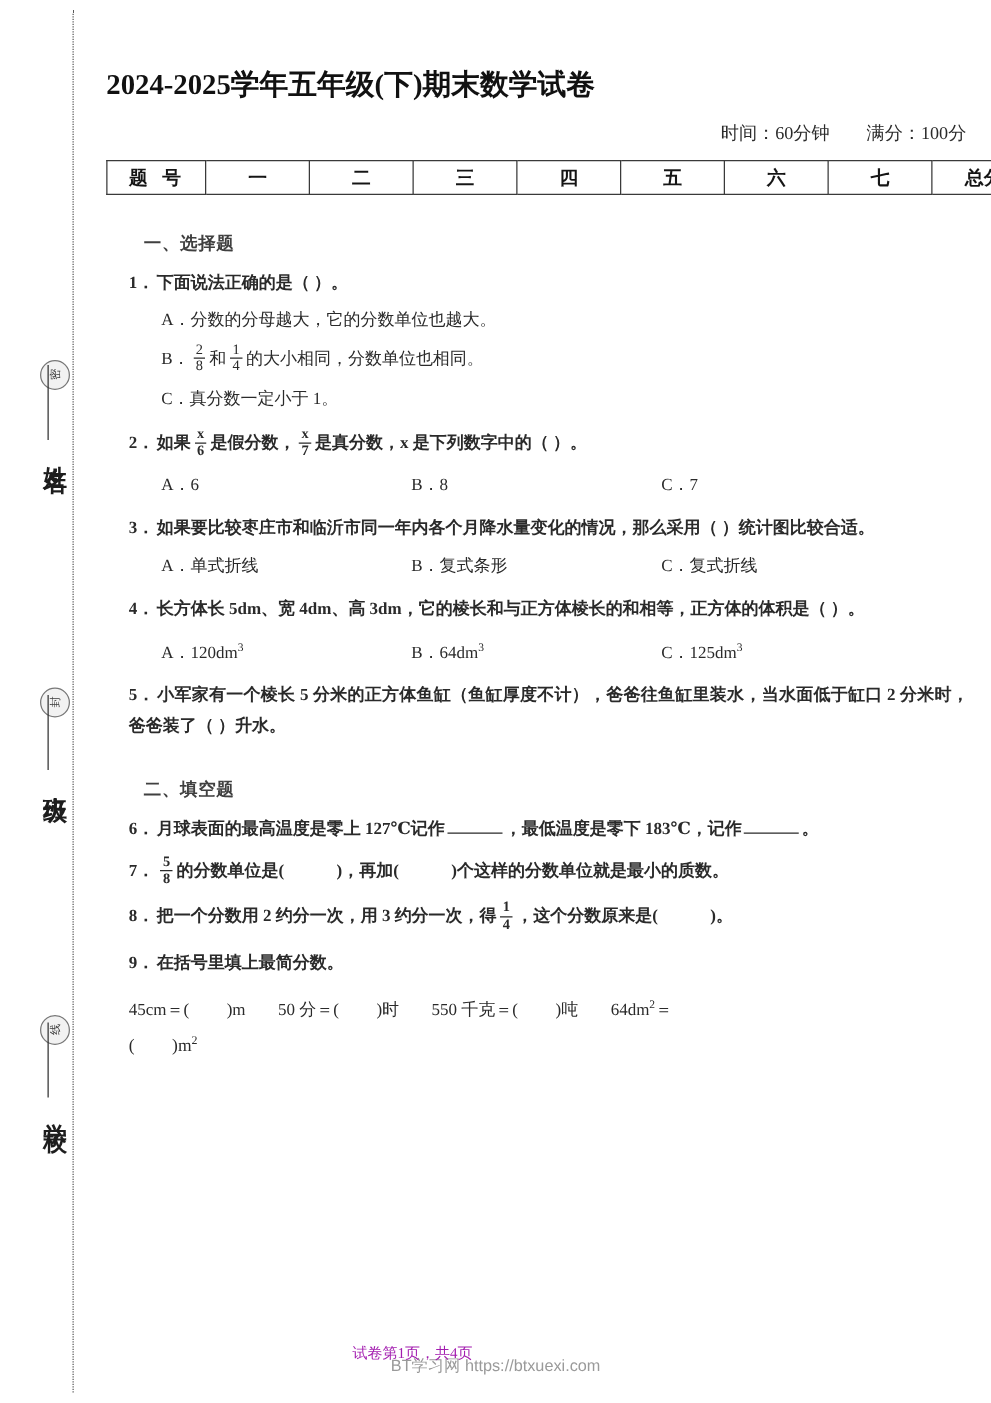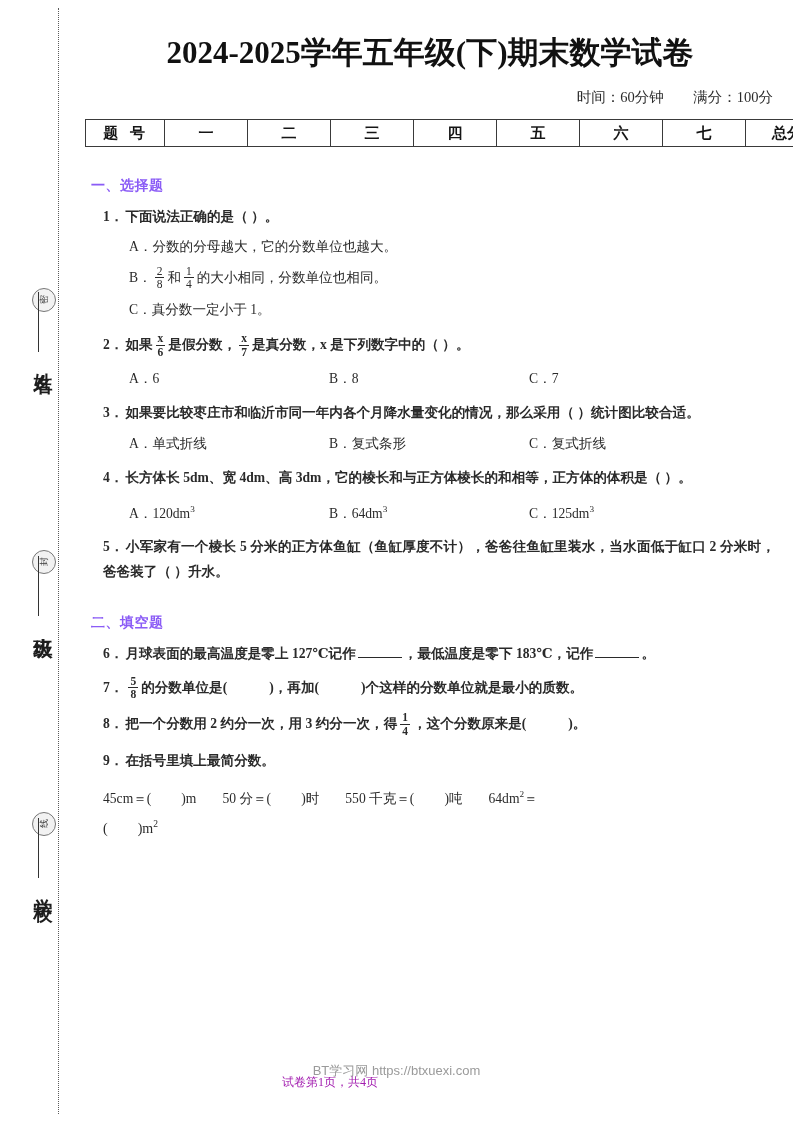--- a/index.html
+++ b/index.html
@@ -73,25 +73,24 @@
   #page-content {
     position: absolute;
     left: 85px;
     top: 0;
     width: 690px;
     height: 1122px;
   }
 
   #paper-title {
     margin: 0;
-    padding-top: 32px;
-    text-align: center;
+    padding-top: 52px;
     font-family: "Liberation Serif", "DejaVu Serif", serif;
     font-weight: bold;
-    font-size: 31px;
+    font-size: 23px;
     letter-spacing: 0px;
     color: #111;
     white-space: nowrap;
   }
 
   #exam-meta {
     margin-top: 14px;
     padding-right: 2px;
     text-align: right;
     font-size: 14.5px;
@@ -117,24 +116,24 @@
   }
   #score-table td.rowhead {
     width: 74px;
     letter-spacing: 4px;
     padding-left: 3px;
   }
   #score-table td.blank-cell { font-weight: normal; }
 
   
   .section-heading {
-    margin: 30px 0 4px 6px;
+    margin: 30px 0 4px 30px;
     font-size: 14px;
     font-weight: bold;
-    color: #8b5cf6;
+    color: #404040;
     letter-spacing: 0.5px;
   }
   .section-block { margin-left: 0; }
 
   .question {
     margin: 9px 0 0 18px;
     font-size: 13.6px;
     line-height: 25px;
     color: #2a2a2a;
     text-align: justify;
@@ -200,21 +199,21 @@
     position: absolute;
     left: 0;
     top: 1062px;
     width: 793px;
     height: 40px;
     text-align: center;
   }
   #watermark-site {
     position: absolute;
     left: 0;
-    top: 0;
+    top: 22px;
     width: 793px;
     text-align: center;
     font-family: "Liberation Sans", sans-serif;
     font-size: 13px;
     color: #9a9a9a;
   }
   #watermark-page {
     position: absolute;
     left: 0;
     top: 12px;

